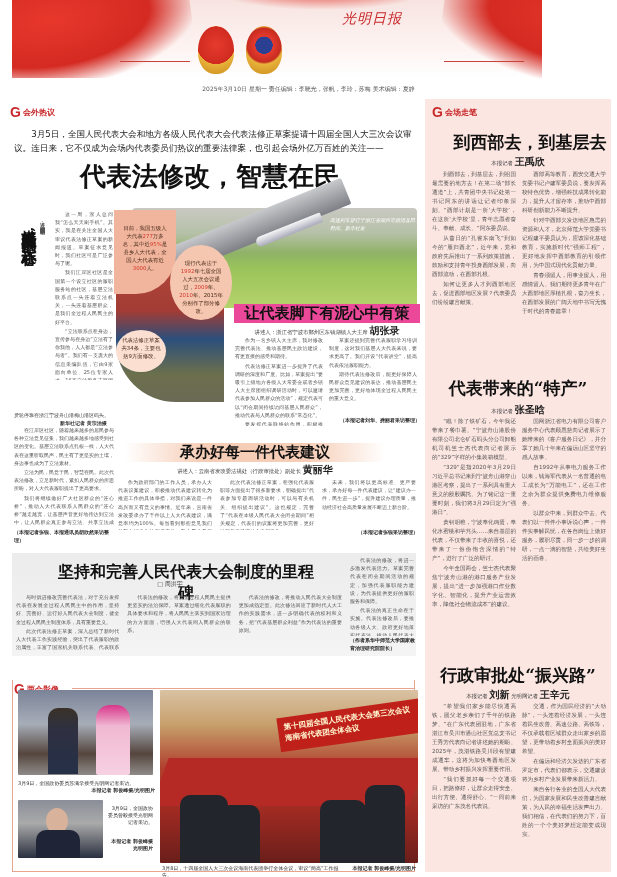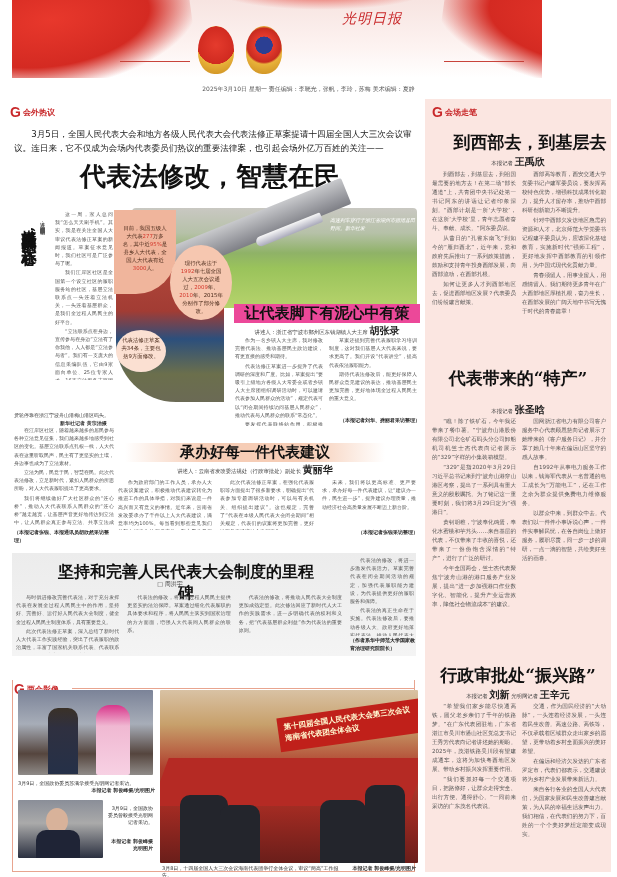--- a/index.html
+++ b/index.html
@@ -228,21 +228,21 @@
     <p class="txt-p">从昔日的“孔雀东南飞”到如今的“雁归西北”，近年来，党和政府先后推出了一系列政策措施，鼓励和支持青年投身西部发展，向西部流动，在西部扎根。</p>
     <p class="txt-p">如何让更多人才到西部地区去，促进西部地区发展？代表委员们纷纷建言献策。</p>
   </div>
   <div class="txt" style="font-size:5.6px;line-height:9px">
     <p class="txt-p">西部高等教育，西安交通大学党委书记卢建军委员说，要发挥高校特色优势，增强科技成果转化能力，提升人才留存率，推动中西部科研创新能力不断提升。</p>
     <p class="txt-p">针对中西部欠发达地区急需的资源和人才，北京师范大学党委书记程建平委员认为，应该深化基础教育，实施新时代“强师工程”，更好地发挥中西部教育的引领作用，为中国式现代化贡献力量。</p>
     <p class="txt-p">青春须留人，用事业留人，用感情留人。我们期待更多青年在广大西部地区厚植扎根，奋力生长，在西部发展的广阔天地中书写无愧于时代的青春篇章！</p>
   </div>
 </div>
 
-<div class="abs sub-head" style="left:425px;top:367px;width:186px;font-size:17px">代表带来的“特产”</div>
+<div class="abs sub-head" style="left:425px;top:377px;width:186px;font-size:17px">代表带来的“特产”</div>
 <div class="abs byline" style="left:425px;top:403px;width:186px">
   <span>本报记者</span>
   <b>张圣晗</b>
 </div>
 <div class="abs cols2" style="left:432px;top:417px;width:174px;height:212px">
   <div class="txt" style="font-size:5.6px;line-height:9px">
     <p class="txt-p">“瞧！除了铁矿石，今年我还带来了餐巾薯。”宁波舟山港股份有限公司北仑矿石码头分公司卸船机司机竺士杰代表向记者展示的“329”字样的小集装箱模型。</p>
     <p class="txt-p">“329”是指2020年3月29日习近平总书记来到宁波舟山港穿山港区考察，提出了一系列具有重大意义的殷殷嘱托。为了铭记这一重要时刻，我们将3月29日定为“强港日”。</p>
     <p class="txt-p">黄钊胡稚，宁波奉化鸡蛋，奉化水蜜桃和芋艿头……来自基层的代表，不仅带来了丰收的喜悦，还带来了一份份饱含深情的“特产”，进行了广泛的研讨。</p>
     <p class="txt-p">今年全国两会，竺士杰代表聚焦宁波舟山港的港口服务产业发展，提出“进一步加强港口作业数字化、智能化，提升产业运营效率，降低社会物流成本”的建议。</p>

